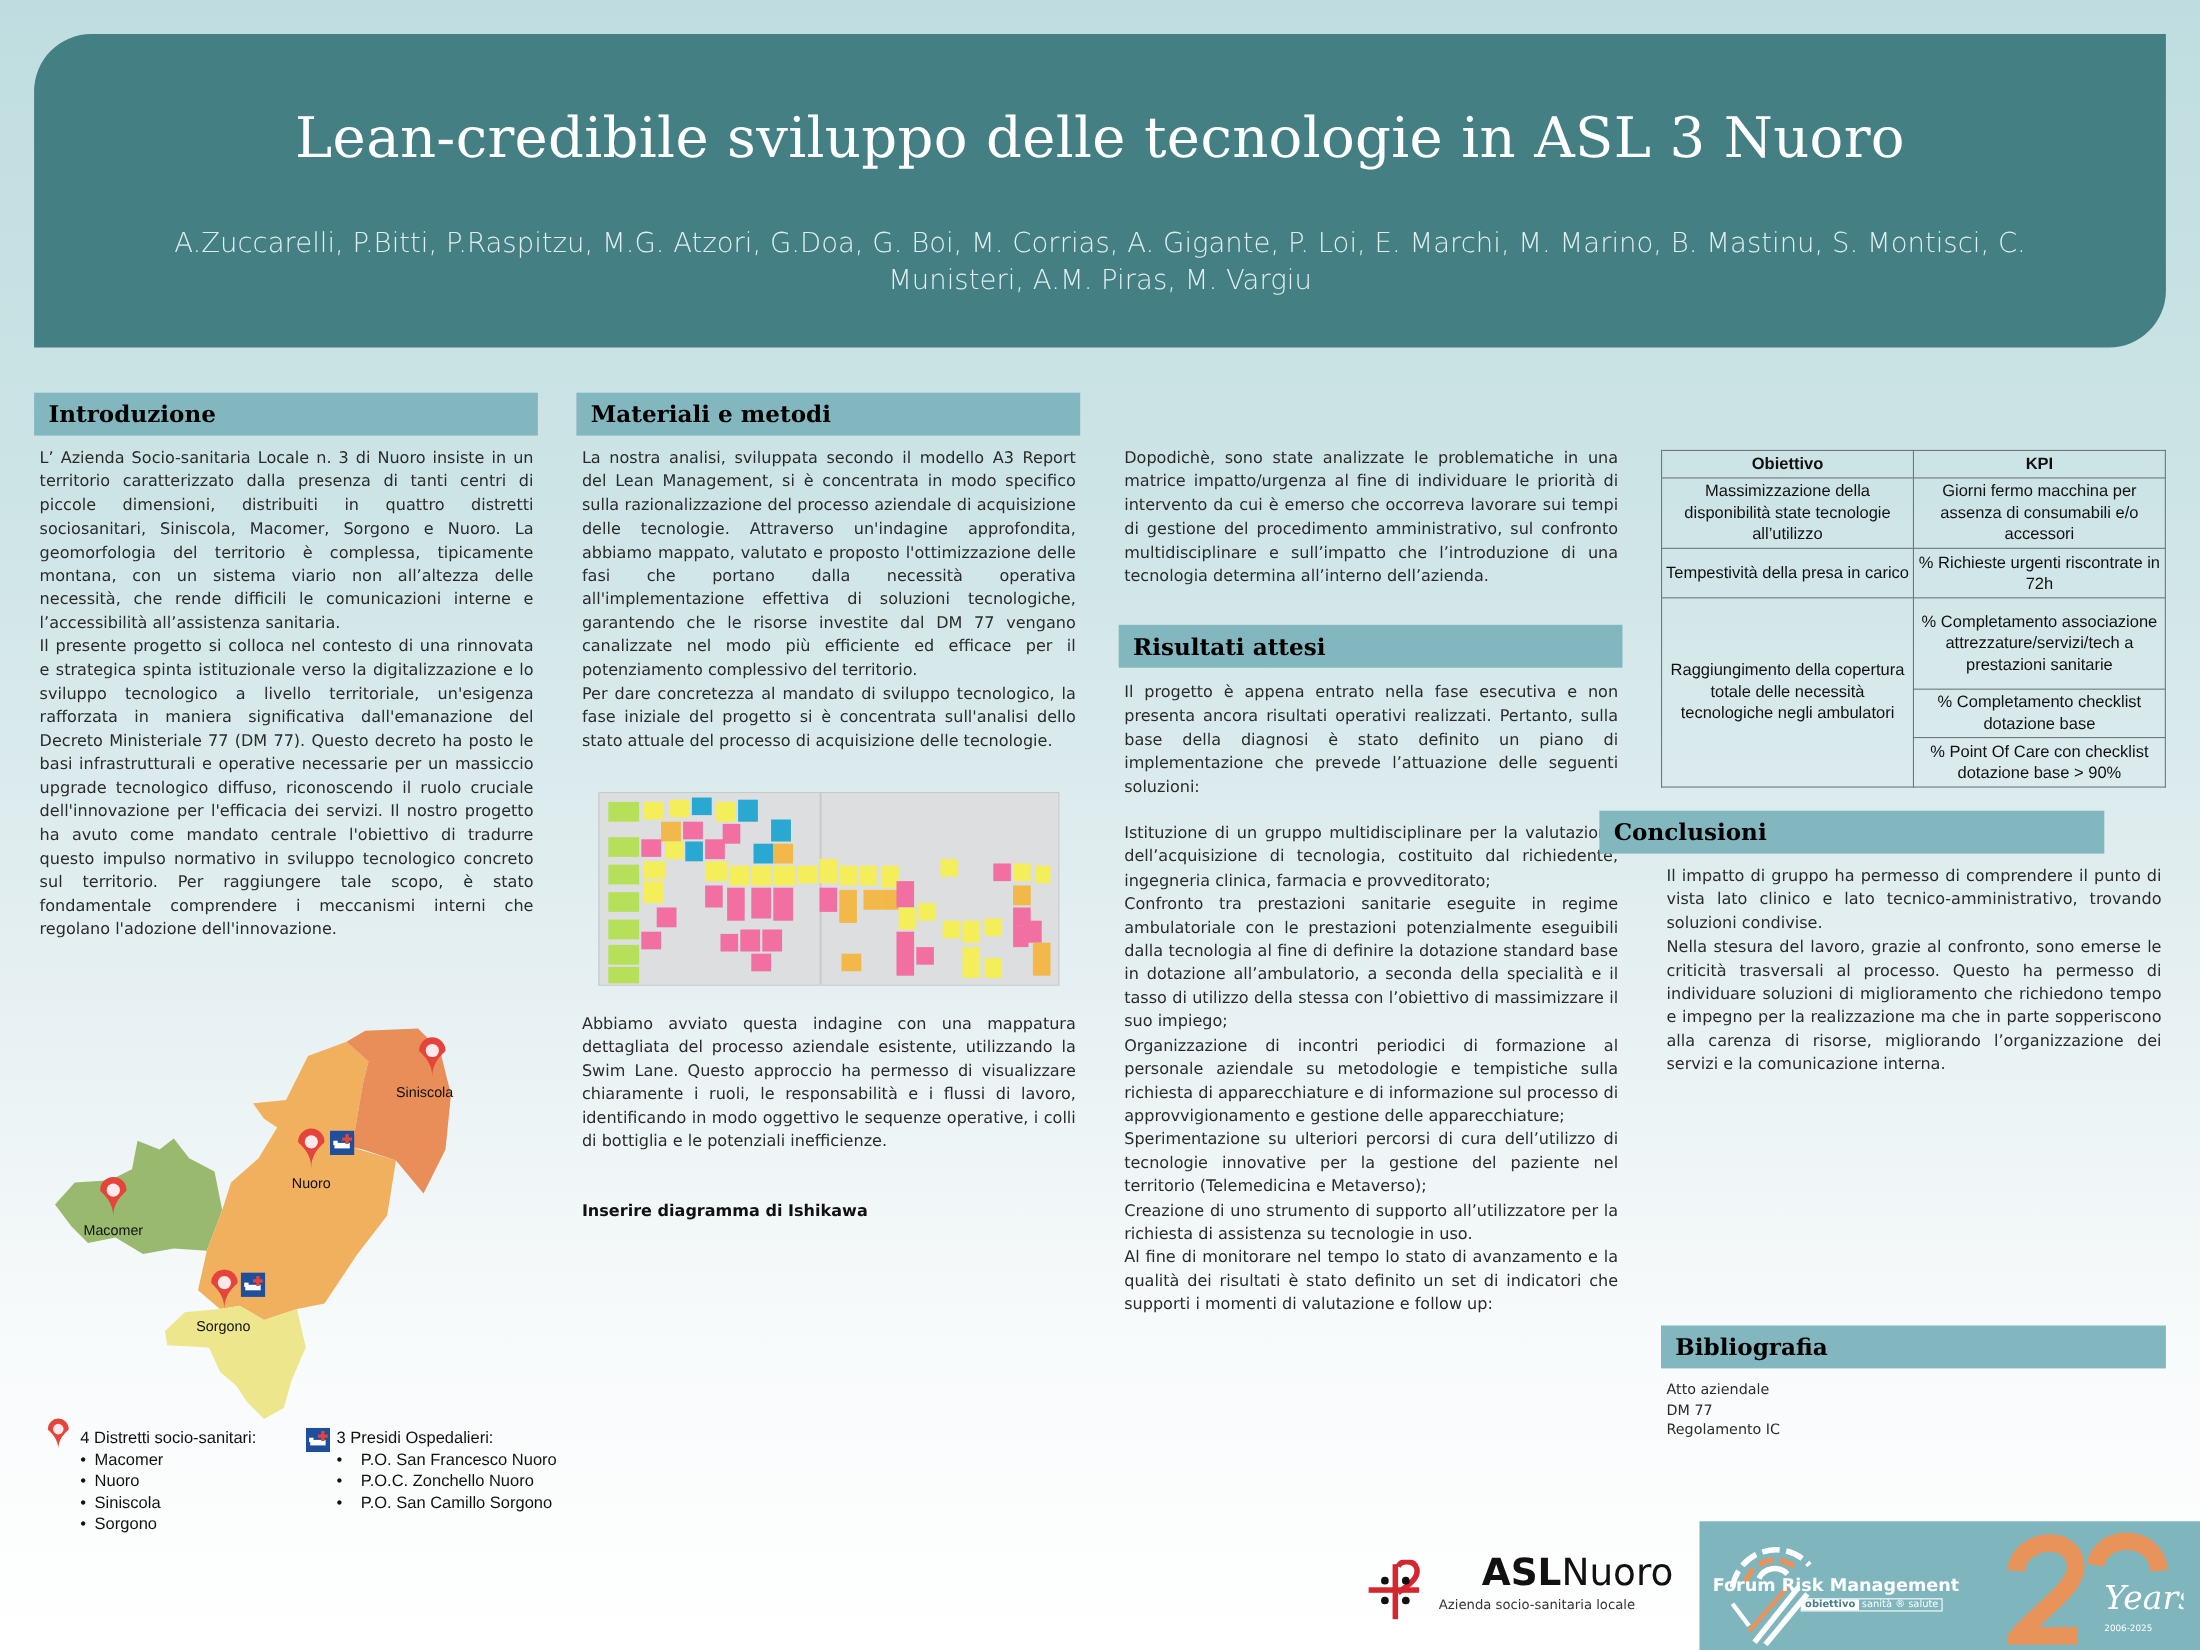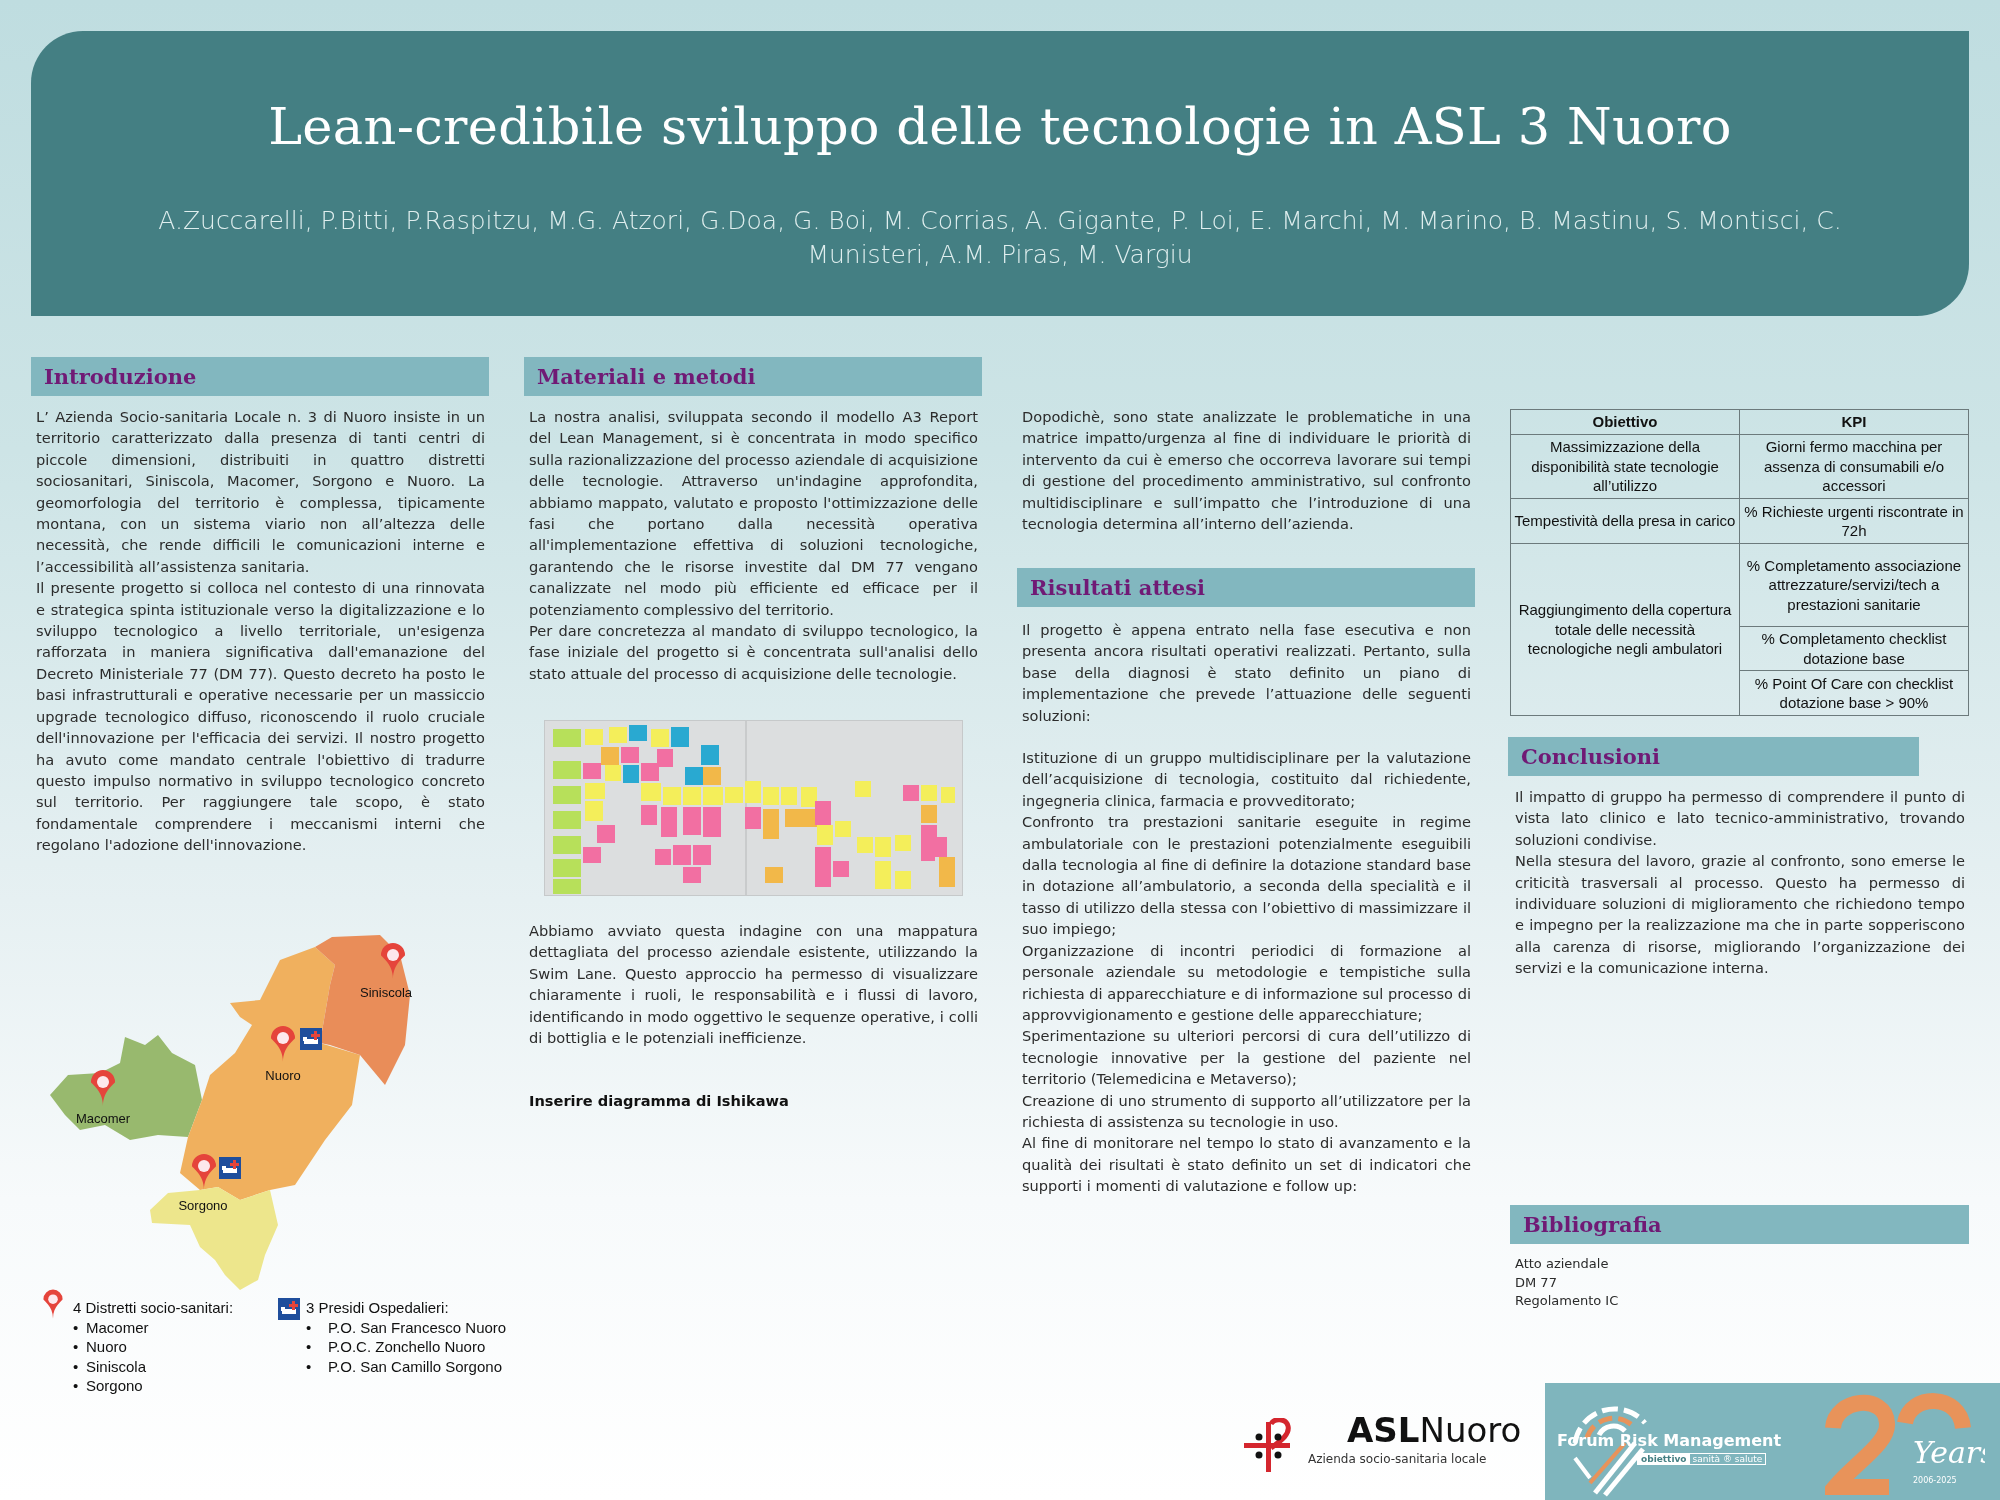--- a/index.html
+++ b/index.html
@@ -22,21 +22,21 @@
     color: #ffffff;
   }
   .header .authors {
     position: absolute; left: 60px; right: 60px; top: 173px;
     font-family: "DejaVu Sans", sans-serif; font-size: 25px; line-height: 34px;
     color: #dfeeee; font-weight: 300;
   }
   .sec-head {
     position: absolute; height: 39px;
     background: #82b7bf;
-    color: #701a75;
+    color: #000000;
     font-family: "DejaVu Serif", serif; font-weight: bold; font-size: 21px;
     padding-left: 13px; line-height: 39px;
   }
   .body-text {
     position: absolute;
     font-family: "DejaVu Sans", sans-serif; font-size: 14.6px; line-height: 21.4px;
     color: #2b2b2b; text-align: justify;
   }
   .body-text p { margin: 0; }
   .body-text p + p { margin-top: 0; }
@@ -289,21 +289,21 @@
     </tr>
     <tr>
       <td style="height:44px;">% Completamento checklist dotazione base</td>
     </tr>
     <tr>
       <td style="height:45px;">% Point Of Care con checklist dotazione base &gt; 90%</td>
     </tr>
   </tbody>
 </table>
 
-<div class="sec-head" style="left:1508px; top:737px; width:411px;">Conclusioni</div>
+<div class="sec-head" style="left:1454px; top:737px; width:459px;">Conclusioni</div>
 <div class="body-text" style="left:1515px; top:786px; width:450px;">
   <p>Il impatto di gruppo ha permesso di comprendere il punto di vista lato clinico e lato tecnico-amministrativo, trovando soluzioni condivise.</p>
   <p>Nella stesura del lavoro, grazie al confronto, sono emerse le criticità trasversali al processo. Questo ha permesso di individuare soluzioni di miglioramento che richiedono tempo e impegno per la realizzazione ma che in parte sopperiscono alla carenza di risorse, migliorando l’organizzazione dei servizi e la comunicazione interna.</p>
 </div>
 
 <div class="sec-head" style="left:1510px; top:1205px; width:459px;">Bibliografia</div>
 <div class="body-text" style="left:1515px; top:1255px; width:450px; font-size:13px; line-height:18.5px;">
   <div>Atto aziendale</div>
   <div>DM 77</div>
   <div>Regolamento IC</div>

